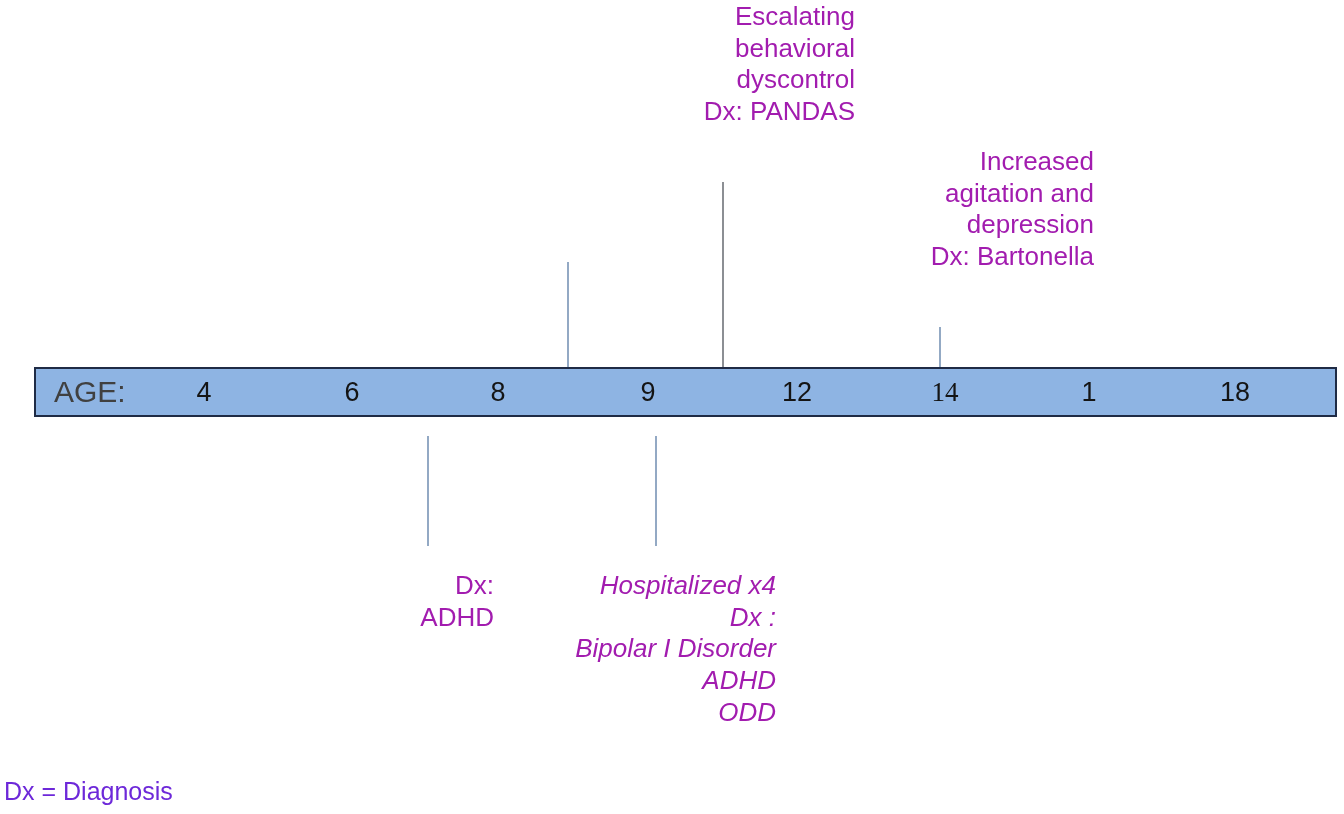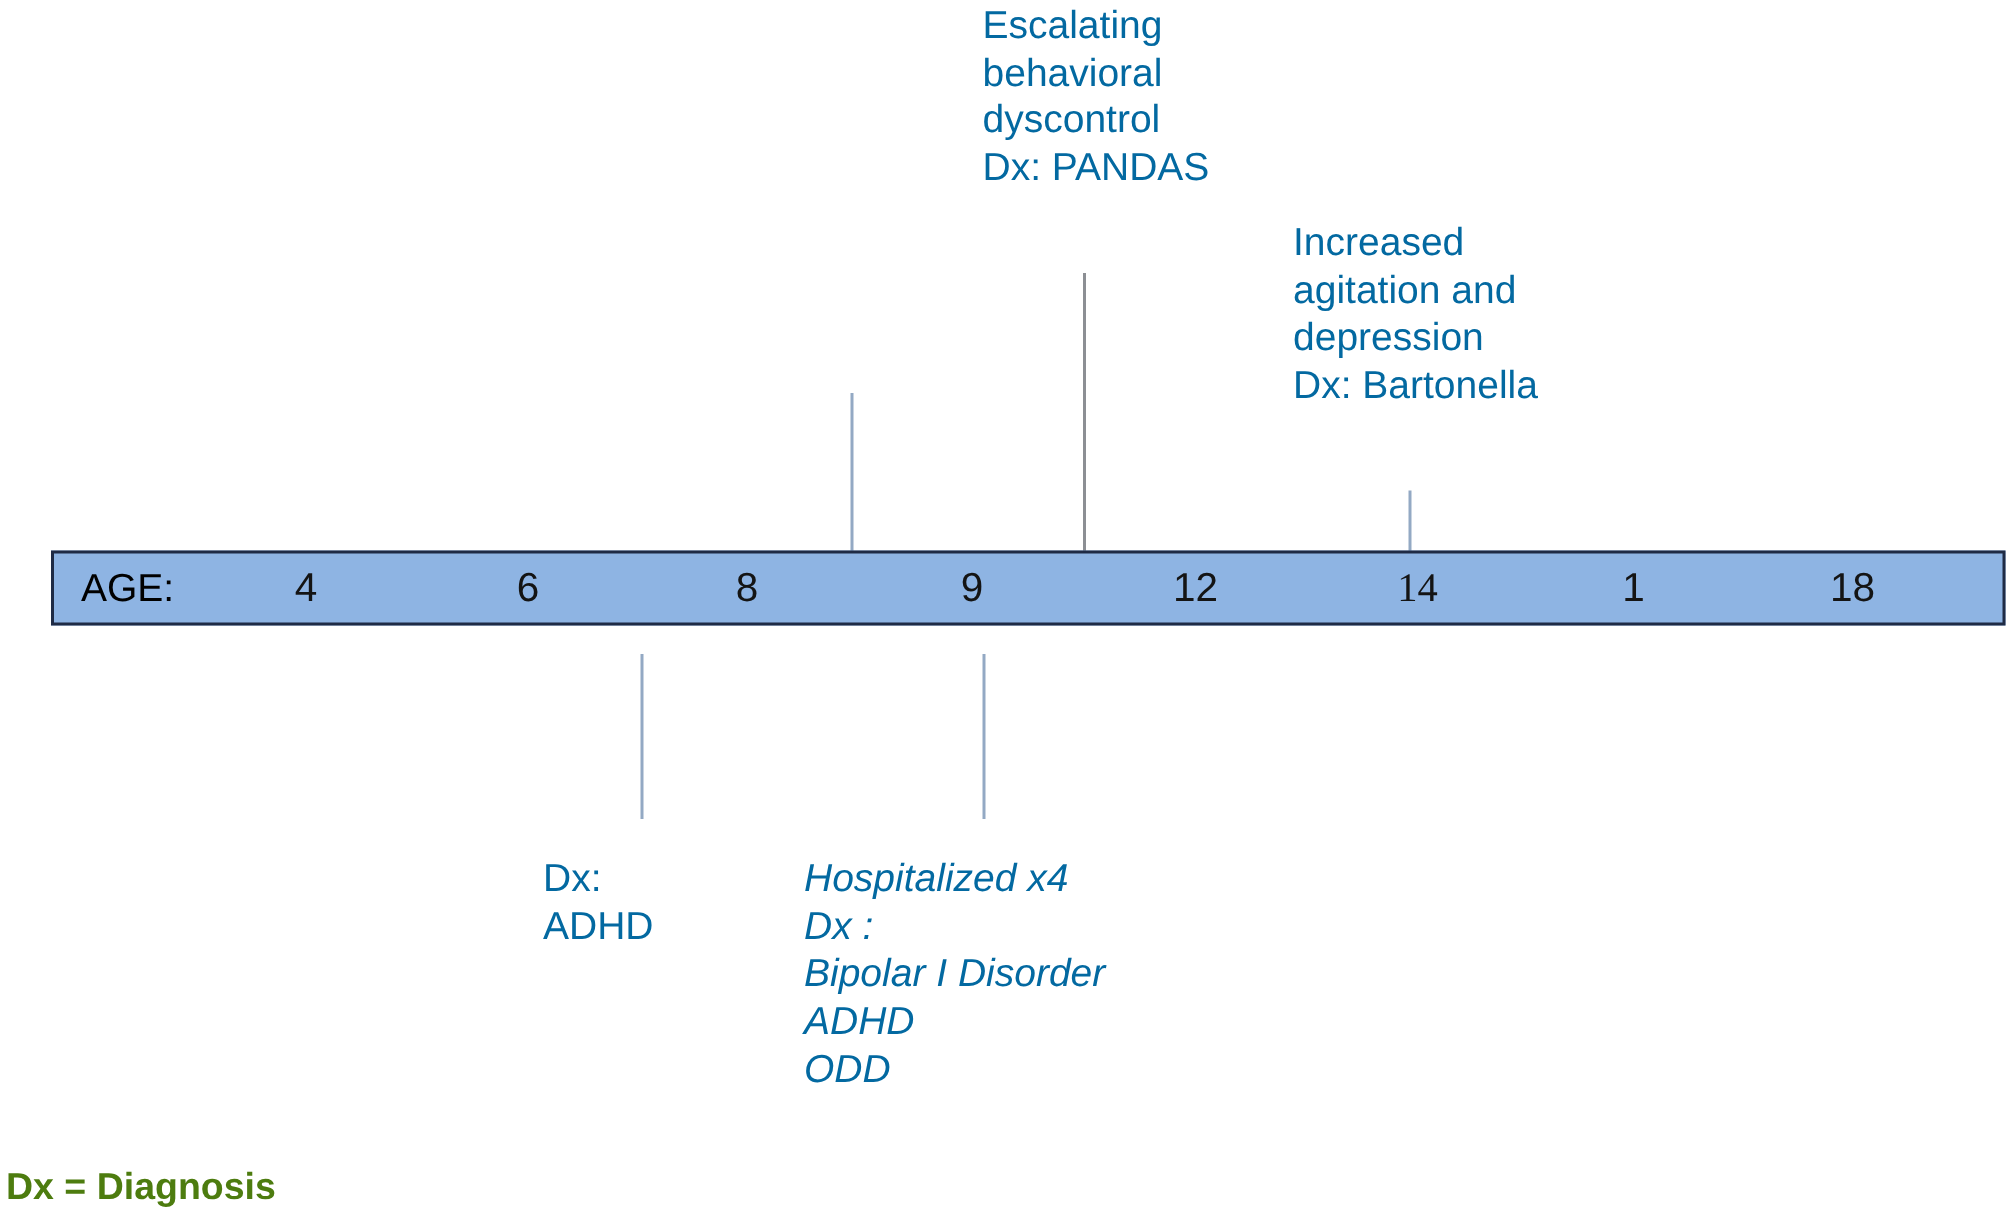--- a/index.html
+++ b/index.html
@@ -27,22 +27,22 @@
     width: 1303px;
     height: 50px;
     background: #8EB4E3;
     border: 2px solid #1F2B45;
     box-sizing: border-box;
   }
   .age-label {
     position: absolute;
     top: 50%;
     transform: translateY(-50%);
-    font-size: 26px;
-    color: #000000;
+    font-size: 30px;
+    color: #404040;
     white-space: nowrap;
   }
   .tick-label {
     position: absolute;
     top: 50%;
     transform: translate(-50%, -50%);
     font-size: 27px;
     color: #141414;
     white-space: nowrap;
   }
@@ -51,35 +51,34 @@
   .connector {
     position: absolute;
     width: 2px;
     background: #93A9C4;
   }
   .connector.gray { background: #8C8F94; }
 
   
   .annotation {
     position: absolute;
-    text-align: left;
+    text-align: right;
     font-size: 26px;
     line-height: 1.22;
-    color: #0369a1;
+    color: #a21caf;
     white-space: pre-line;
   }
   .annotation.above { }
   .annotation.below { }
 
   .footnote {
     position: absolute;
     font-size: 25px;
-    color: #4d7c0f;
+    color: #6d28d9;
     white-space: nowrap;
-    font-weight: bold;
   }
 </style>
 </head>
 <body>
 
 <div id="canvas">
 
 
   <div class="annotation above" style="left:655px; top:1px; width:200px;">Escalating
 behavioral

